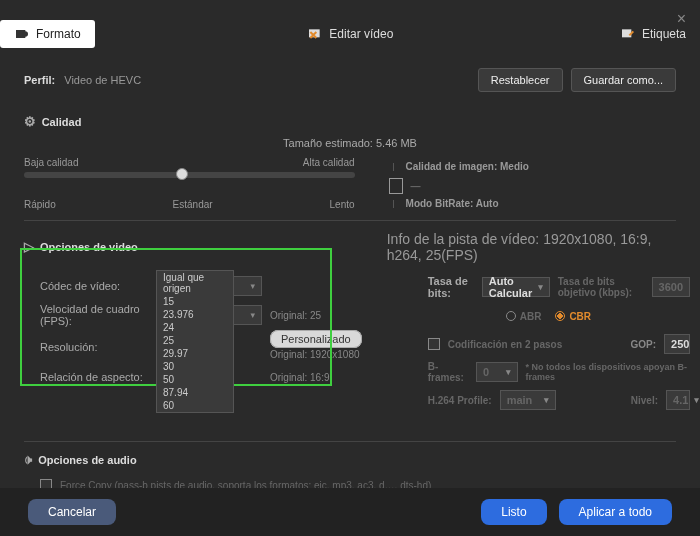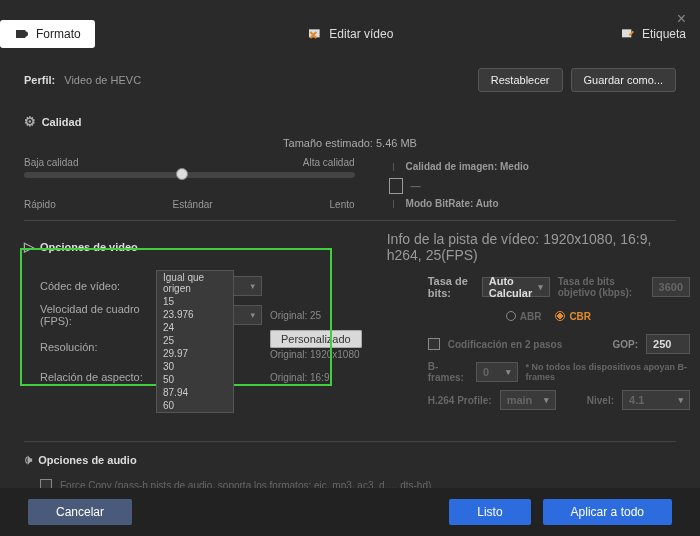--- a/index.html
+++ b/index.html
@@ -59,21 +59,21 @@
   .select, .input {
     background: #3a3a3a; border: 1px solid #555; color: #ddd;
     padding: 2px 6px; height: 20px; font-size: 11px;
     display: flex; align-items: center; justify-content: space-between;
   }
   .select { gap:6px;}
   .sel-arrow { font-size: 9px; color: #888; }
   .hint { color: #888; font-size: 10px; }
   .chip {
     background: #d9d9d9; color: #333; padding: 2px 10px;
-    border-radius: 2px; font-size: 11px;
+    border-radius: 8px; font-size: 11px;
     border: 1px solid #aaa;
   }
   .highlight-box {
     border: 2px solid #3fcf3f;
     position: absolute;
     left: 20px; top: 248px;
     width: 312px; height: 138px;
     pointer-events: none;
   }
   .dropdown {
@@ -87,22 +87,22 @@
   .radio { width:10px; height:10px; border-radius:50%; border:1px solid #888; display:inline-block; }
   .radio.on { border-color:#e28b2d; background: radial-gradient(circle,#e28b2d 45%,transparent 50%); }
   .checkbox { width:12px; height:12px; border:1px solid #888; background:#333; display:inline-block; }
   .footer {
     position: absolute; bottom: 0; left:0; right:0;
     height: 48px; background: #222;
     display: flex; align-items: center; justify-content: space-between;
     padding: 0 28px;
   }
   .fbtn {
-    padding: 6px 28px; color:#fff; font-size:12px;
-    border-radius:2px; border:none; cursor:pointer;
+    padding: 6px 20px; color:#fff; font-size:12px;
+    border-radius:8px; border:none; cursor:pointer;
   }
   .fbtn.cancel { background:#4a5a7a; }
   .fbtn.blue { background:#2d6cdf; }
   .vline-s { border-left:1px solid #555; height:8px; margin:0 4px; }
   .dim { color:#666; }
   .rcol-group { padding-left:4px;font-weight:bold; }
   .sep-v { color:#666; }
 </style>
 </head>
 <body>
@@ -252,39 +252,39 @@
         <span class="row" style="gap:4px">
           <span class="radio on"></span>
           <span class="hint" style="color:#e28b2d">CBR</span>
         </span>
       </div>
       <div class="field-row">
         <span class="checkbox"></span>
         <span class="hint dim">Codificación en 2 pasos</span>
         <span style="flex:1"></span>
         <span class="hint">GOP:</span>
-        <div class="input" style="width:44px">250</div>
+        <div class="input" style="width:26px">250</div>
       </div>
       <div class="field-row">
         <span class="hint dim">B-frames:</span>
         <div class="select dim" style="width:46px">
           <span>0</span>
             <span class="sel-arrow">▾</span>
         </div>
         <span class="hint dim" style="font-size:9px">* No todos los dispositivos apoyan B-frames</span>
       </div>
       <div class="field-row">
         <span class="hint dim">H.264 Profile:</span>
         <div class="select dim" style="width:56px">
           <span>main</span>
             <span class="sel-arrow">▾</span>
         </div>
         <span style="flex:1"></span>
         <span class="hint dim">Nivel:</span>
-        <div class="select dim" style="width:68px">
+        <div class="select dim" style="width:24px">
           <span>4.1</span>
             <span class="sel-arrow">▾</span>
         </div>
       </div>
     </div>
   </div>
 
   <hr class="sep" style="margin-top:24px">
 
   <div class="section-head">

